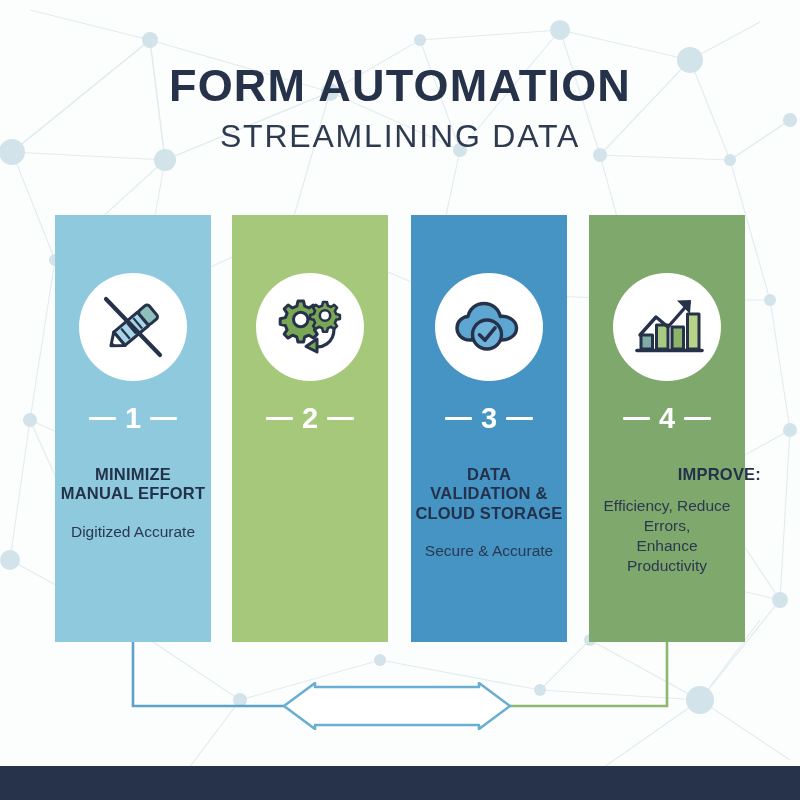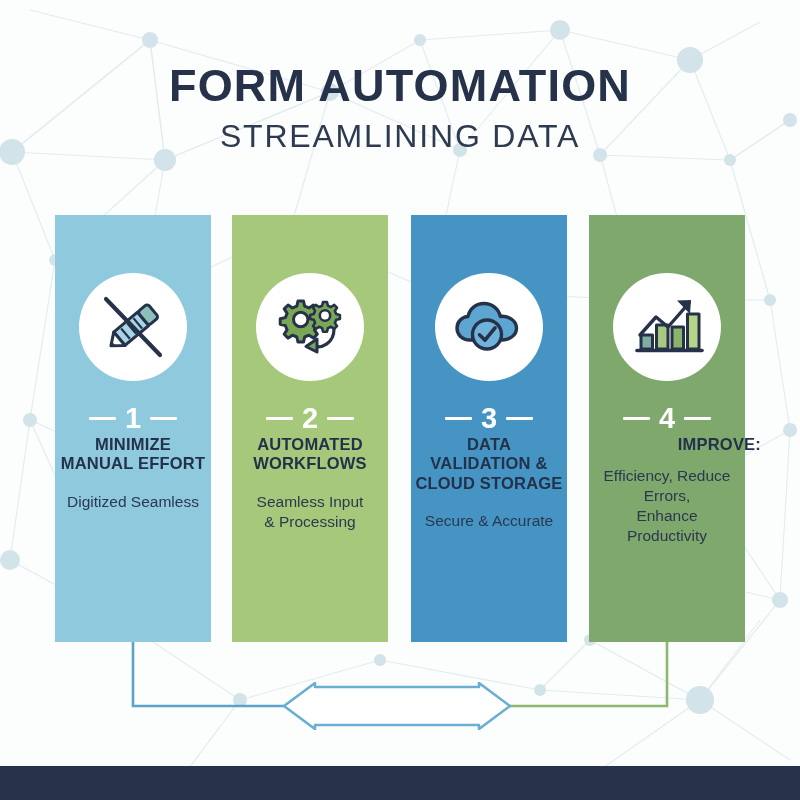--- a/index.html
+++ b/index.html
@@ -108,21 +108,21 @@
   .num-text {
     color: #ffffff;
     font-size: 29px;
     font-weight: bold;
     line-height: 1;
     font-family: "Liberation Sans", sans-serif;
   }
 
   .col-text {
     position: absolute;
-    top: 220px;
+    top: 250px;
     left: -16px;
     width: 188px;
     text-align: center;
   }
   .col-heading {
     font-size: 16.5px;
     font-weight: bold;
     color: #24314a;
     line-height: 1.18;
     letter-spacing: 0.2px;
@@ -299,21 +299,21 @@
       </svg>
     </div>
     <div class="num-row">
       <span class="num-dash"></span>
       <span class="num-text">1</span>
       <span class="num-dash"></span>
     </div>
     <div class="col-text">
       <div class="col-heading">MINIMIZE
 MANUAL EFFORT</div>
-      <div class="col-desc">Digitized Seamless</div>
+      <div class="col-desc">Digitized Accurate</div>
     </div>
   </div>
 
   <div class="column" id="col-2">
     <div class="icon-badge">
       <svg width="76" height="76" viewBox="0 0 76 76" xmlns="http://www.w3.org/2000/svg">
         <g fill="#7aa756" stroke="#25324a" stroke-width="3" stroke-linejoin="round">
           <path d="M26 12 l5.5 0 1.2 5.1 4.3 1.8 4.4-2.9 3.9 3.9 -2.9 4.4 1.8 4.3 5.1 1.2 0 5.5 -5.1 1.2 -1.8 4.3 2.9 4.4 -3.9 3.9 -4.4-2.9 -4.3 1.8 -1.2 5.1 -5.5 0 -1.2-5.1 -4.3-1.8 -4.4 2.9 -3.9-3.9 2.9-4.4 -1.8-4.3 -5.1-1.2 0-5.5 5.1-1.2 1.8-4.3 -2.9-4.4 3.9-3.9 4.4 2.9 4.3-1.8 Z"></path>
         </g>
         <circle cx="28.7" cy="30.5" r="7.2" fill="#ffffff" stroke="#25324a" stroke-width="3"></circle>
@@ -323,26 +323,20 @@
         <circle cx="53" cy="26.5" r="5.2" fill="#ffffff" stroke="#25324a" stroke-width="2.6"></circle>
         <path d="M62 40 C62 54 50 60 41 57" fill="none" stroke="#25324a" stroke-width="3.2" stroke-linecap="round"></path>
         <path d="M45 50 L34 57.5 L45 63 Z" fill="#7aa756" stroke="#25324a" stroke-width="3" stroke-linejoin="round"></path>
       </svg>
     </div>
     <div class="num-row">
       <span class="num-dash"></span>
       <span class="num-text">2</span>
       <span class="num-dash"></span>
     </div>
-    <div class="col-text">
-      <div class="col-heading">AUTOMATED
-WORKFLOWS</div>
-      <div class="col-desc">Seamless Input
-&amp; Processing</div>
-    </div>
   </div>
 
   <div class="column" id="col-3">
     <div class="icon-badge">
       <svg width="78" height="78" viewBox="0 0 78 78" xmlns="http://www.w3.org/2000/svg">
         <path d="M20 52 C12 52 7 46.5 7 40 C7 33.8 12 28.8 18 28.5 C19.5 21 26 15.5 34 15.5 C42 15.5 48.8 21 50.3 28.5 C50.8 28.4 51.4 28.3 52 28.3 C60 28.3 66.5 33.6 66.5 40.2 C66.5 46.7 60 52 52 52 Z" fill="#5ea6d2" stroke="#25324a" stroke-width="3.4" stroke-linejoin="round"></path>
         <circle cx="37" cy="46.5" r="14.5" fill="#6fb3db" stroke="#25324a" stroke-width="3.4"></circle>
         <path d="M29.5 46.8 L35 52.2 L45 39.8" fill="none" stroke="#25324a" stroke-width="3.6" stroke-linecap="round" stroke-linejoin="round"></path>
       </svg>
     </div>

